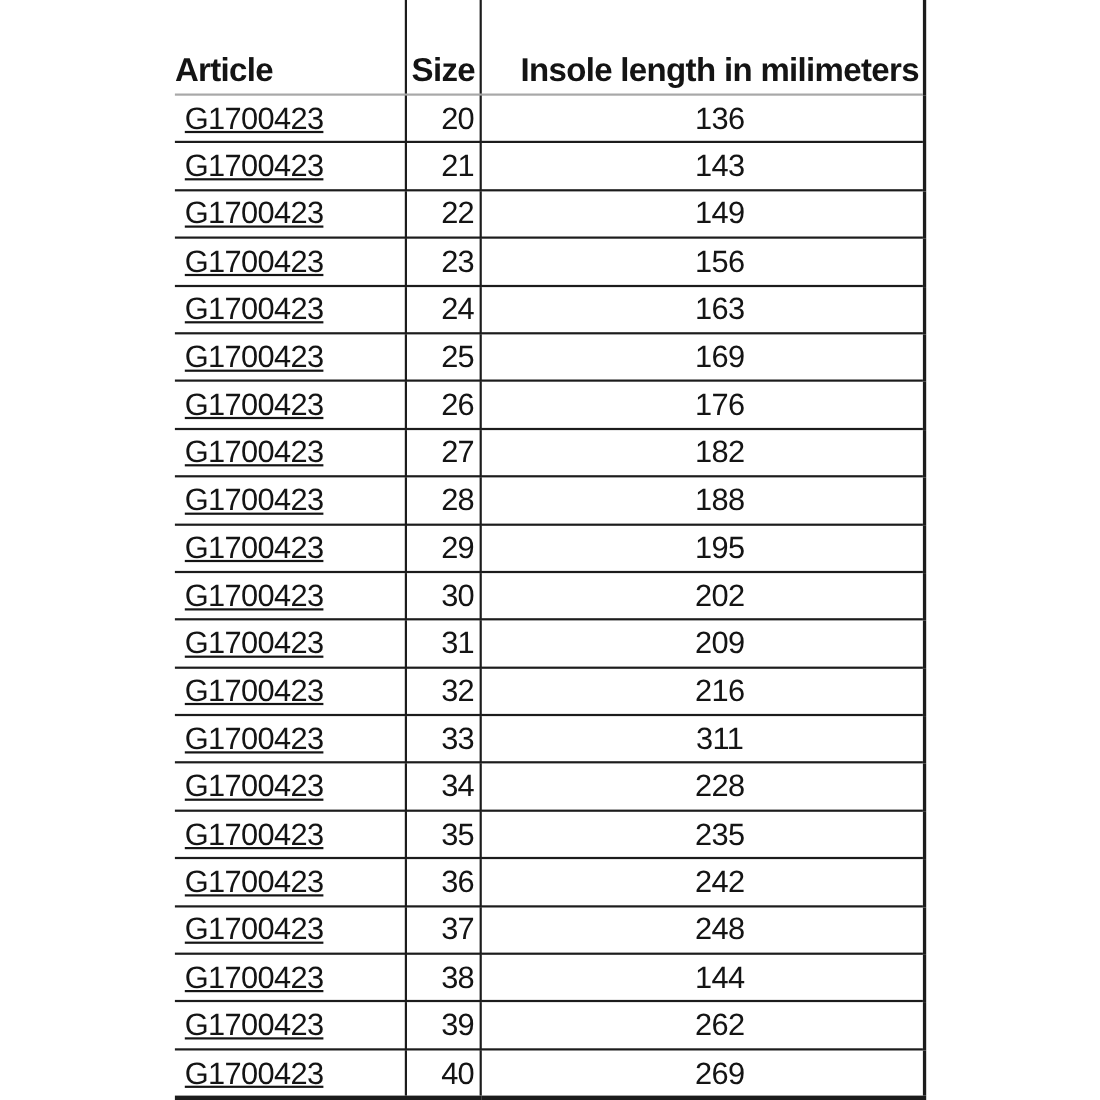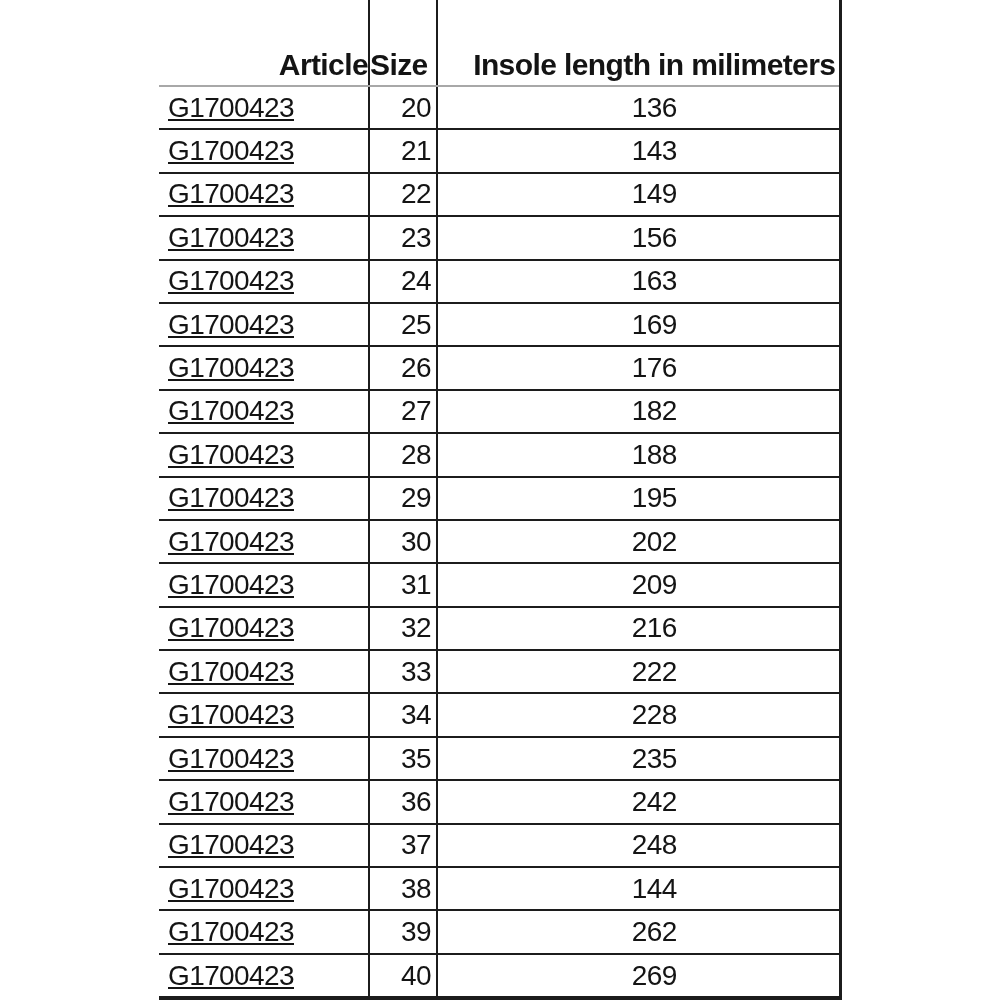--- a/index.html
+++ b/index.html
@@ -32,22 +32,22 @@
     height: 82px;
     vertical-align: bottom;
     font-weight: bold;
     font-size: 30px;
     letter-spacing: -0.6px;
     padding: 0 0 3px 0;
     white-space: nowrap;
     overflow: hidden;
     border-bottom: 2px solid #a8a8a8; 
   }
-  th.col-article { text-align: right; border-right: 2px solid #1c1c1c; }
-  th.col-size    { text-align: left; border-right: 2px solid #1c1c1c; }
+  th.col-article { text-align: left; border-right: 2px solid #1c1c1c; }
+  th.col-size    { text-align: center; border-right: 2px solid #1c1c1c; }
   th.col-length  { text-align: center; border-right: 3px solid #1c1c1c; padding-left: 32px; }
 
   td {
     height: 41.4px;
     font-size: 28px;
     letter-spacing: -0.6px;
     vertical-align: middle;
     padding: 0;
     white-space: nowrap;
     border-bottom: 2px solid #1c1c1c;
@@ -149,21 +149,21 @@
           <td class="col-length">209</td>
         </tr>
         <tr>
           <td class="col-article">G1700423</td>
           <td class="col-size">32</td>
           <td class="col-length">216</td>
         </tr>
         <tr>
           <td class="col-article">G1700423</td>
           <td class="col-size">33</td>
-          <td class="col-length">222</td>
+          <td class="col-length">311</td>
         </tr>
         <tr>
           <td class="col-article">G1700423</td>
           <td class="col-size">34</td>
           <td class="col-length">228</td>
         </tr>
         <tr>
           <td class="col-article">G1700423</td>
           <td class="col-size">35</td>
           <td class="col-length">235</td>

